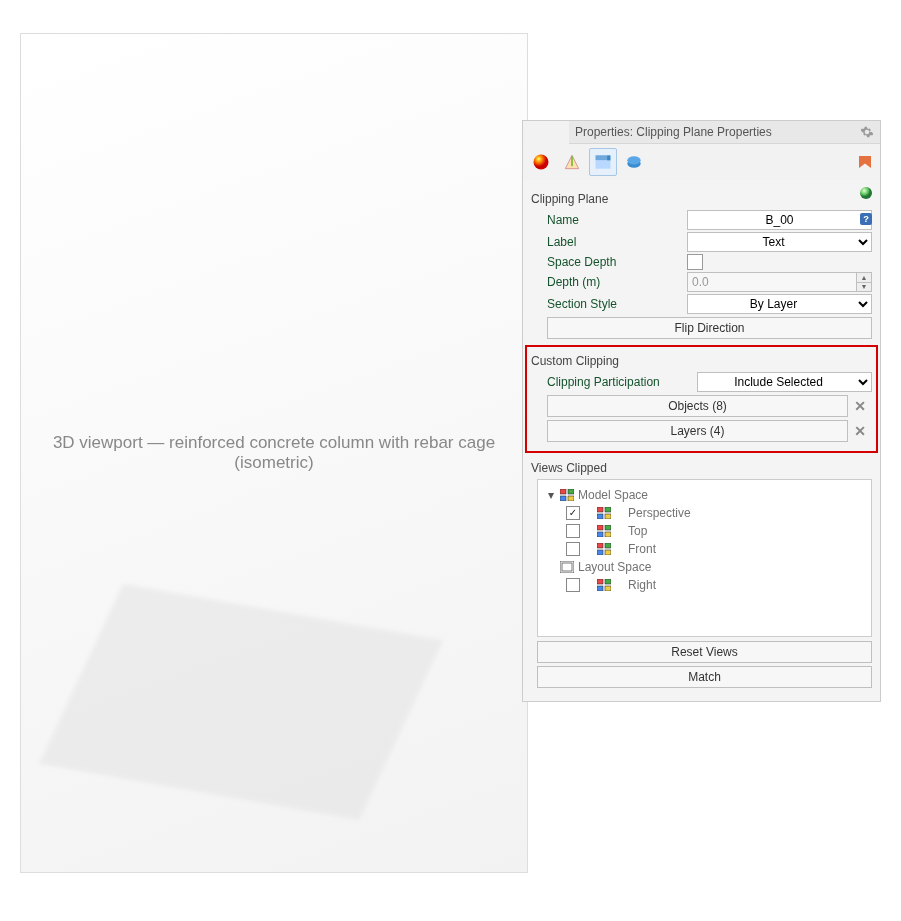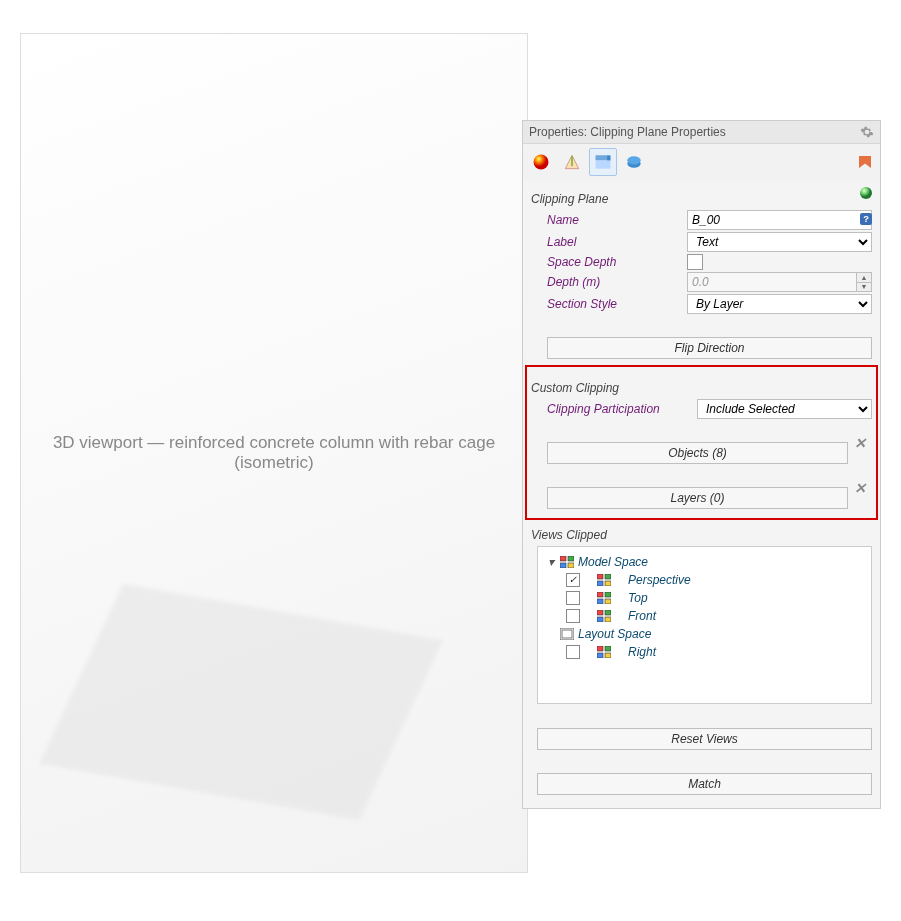--- a/index.html
+++ b/index.html
@@ -51,20 +51,21 @@
     border: 1px solid #cccccc;
     box-sizing: border-box;
   }
   .panel-titlebar {
     display: flex; align-items: center; justify-content: space-between;
     height: 22px; padding: 0 6px;
     background: #e8e8e8;
     border-bottom: 1px solid #d6d6d6;
     color: #555555;
     font-size: 12px;
+    margin-left: 46px;
   }
   .gear-icon svg { display:block; }
 
   .toolbar-row {
     display: flex; align-items: center; justify-content: space-between;
     padding: 4px 4px;
   }
   .toolbar-left { display: flex; gap: 3px; }
   .tool-btn {
     width: 26px; height: 26px;
@@ -75,21 +76,20 @@
   }
   .tool-btn.active {
     border-color: #a8c6e6;
     background: #e6f0fa;
   }
   .tool-btn svg { display:block; }
 
   .panel-body {
     padding: 4px 8px 10px 8px;
     background: #f4f4f4;
-    font-style: italic;
   }
   .side-icons {
     position: absolute;
     right: 4px; top: 62px;
     display: flex; flex-direction: column; gap: 6px;
     align-items: center;
   }
   .side-icons .side-btn {
     width: 20px; height: 20px; display:flex; align-items:center; justify-content:center;
     cursor:pointer;
@@ -99,39 +99,40 @@
     color: #444444;
     margin: 8px 0 4px 0;
   }
   .prop-row {
     display: flex; align-items: center;
     margin: 2px 0;
     padding-left: 16px;
   }
   .prop-label {
     flex: 0 0 140px;
-    color: #701a75;
+    color: #14532d;
   }
   .prop-field {
     flex: 1;
   }
   .prop-field input[type="text"],
   .prop-field select,
   .spinner-wrap,
   .wide-btn {
     width: 100%;
     box-sizing: border-box;
   }
   .prop-field input[type="text"],
   .prop-field select {
     height: 20px;
     border: 1px solid #bfbfbf;
     background: #ffffff;
     font: inherit;
     padding: 0 4px;
+    text-align: center;
   }
   .spinner-wrap {
     display: flex; align-items: stretch;
     height: 20px;
     border: 1px solid #bfbfbf;
     background: #f7f7f7;
   }
   .spinner-wrap input {
     flex:1; border:none; background:transparent; font:inherit; padding:0 4px; color:#999;
   }
@@ -152,21 +153,20 @@
   }
 
   .wide-btn {
     height: 22px;
     border: 1px solid #bfbfbf;
     background: #f7f7f7;
     font: inherit;
     color: #333333;
     cursor: pointer;
     padding: 0;
-    margin-top: 20px;
   }
 
   .wide-row {
     display: flex; align-items: stretch; gap: 0;
     margin: 3px 0 3px 16px;
   }
   .wide-row .wide-btn { flex:1; }
   .wide-row .x-btn {
     width: 24px; display:flex; align-items:center; justify-content:center;
     color:#888888; font-size: 14px; font-weight: bold;
@@ -199,21 +199,21 @@
   }
   .tree-cb {
     width: 12px; height: 12px; border:1px solid #888; background:#fff;
     display:flex; align-items:center; justify-content:center;
   }
   .tree-cb.checked::after {
     content:"✓"; font-size:10px; color:#222; line-height:1;
   }
   .tree-glyph { width:14px; height:12px; }
   .tree-label {
-    color:#0c4a6e; user-select:none;
+    color:#737373; user-select:none;
   }
 </style>
 </head>
 <body>
 
 <div class="viewport-rect">
   <div class="viewport-placeholder">
     <span>3D viewport — reinforced concrete column with rebar cage (isometric)</span>
   </div>
 </div>
@@ -338,37 +338,37 @@
           <option>By Layer</option>
         </select>
       </div>
     </div>
 
     <div class="wide-row" style="margin-left:16px;">
       <button class="wide-btn">Flip Direction</button>
     </div>
 
     <div class="highlight-box">
-      <div class="section-title" style="margin-top:10px">Custom Clipping</div>
+      <div class="section-title" style="margin-top:3px">Custom Clipping</div>
 
       <div class="prop-row">
         <div class="prop-label" style="flex-basis:150px">Clipping Participation</div>
         <div class="prop-field">
           <select>
             <option>Include Selected</option>
           </select>
         </div>
       </div>
 
       <div class="wide-row">
         <button class="wide-btn">Objects (8)</button>
         <div class="x-btn">✕</div>
       </div>
       <div class="wide-row">
-        <button class="wide-btn">Layers (0)</button>
+        <button class="wide-btn">Layers (4)</button>
         <div class="x-btn">✕</div>
       </div>
     </div>
 
     <div class="section-title">Views Clipped</div>
 
     <div class="tree">
       <div class="tree-row">
         <span class="tree-toggle">▾</span>
         <svg class="tree-glyph" viewBox="0 0 14 12">

